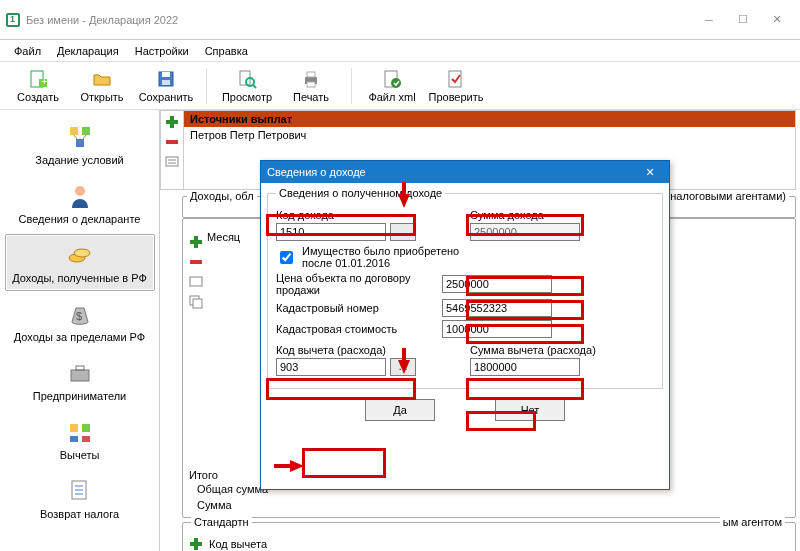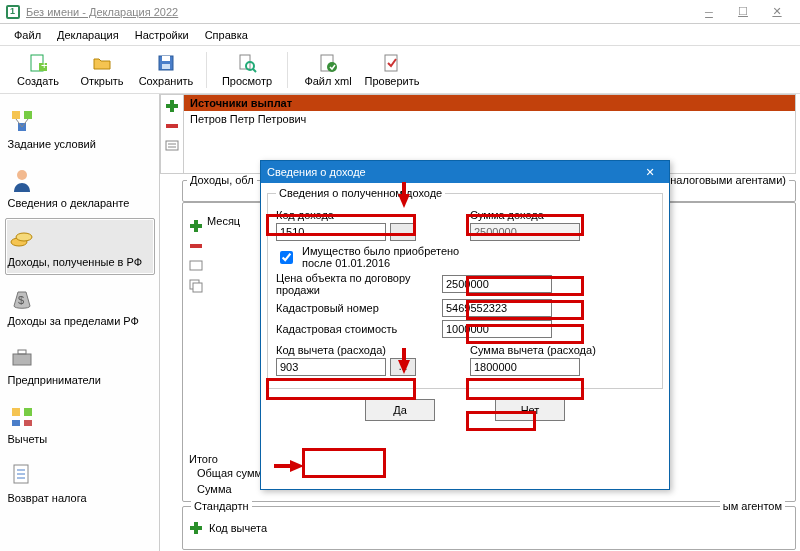--- a/index.html
+++ b/index.html
@@ -1,39 +1,39 @@
 <!DOCTYPE html>
 <html><head>
 <meta charset="utf-8">
 <style>
   * { box-sizing: border-box; font-family: Tahoma, Arial, sans-serif; font-size: 11px; }
   body { margin: 0; background: #fff; width: 800px; height: 551px; overflow: hidden; position: relative; }
 
   
-  .titlebar { height: 24px; background: #fff; border-bottom: 1px solid #ccc; display: flex; align-items: center; padding: 0 6px; color: #888; text-decoration: underline; }
+  .titlebar { height: 40px; background: #fff; border-bottom: 1px solid #ccc; display: flex; align-items: center; padding: 0 6px; color: #888; }
   .titlebar .app-icon { width: 14px; height: 14px; border: 2px solid #2e8b57; border-radius: 2px; margin-right: 6px; position: relative; }
   .titlebar .app-icon::after { content: "1"; font-size: 9px; position: absolute; top: -1px; left: 2px; color: #2e8b57; font-weight: bold; }
   .titlebar .spacer { flex: 1; }
   .titlebar .win-btn { width: 34px; height: 22px; display: flex; align-items: center; justify-content: center; color: #888; cursor: pointer; }
 
   
   .menubar { height: 22px; display: flex; align-items: center; padding: 0 6px; border-bottom: 1px solid #ddd; }
   .menubar .menu-item { padding: 3px 8px; cursor: pointer; }
 
   
   .toolbar { height: 48px; display: flex; align-items: center; padding: 2px 10px; border-bottom: 1px solid #ddd; gap: 8px; }
   .tool-btn { display: flex; flex-direction: column; align-items: center; width: 56px; height: 44px; justify-content: center; cursor: pointer; }
   .tool-btn .ticon { width: 20px; height: 20px; display: flex; align-items: center; justify-content: center; }
   .tool-btn span.lbl { margin-top: 2px; font-size: 11px; }
   .tool-sep { width: 1px; height: 36px; background: #e0e0e0; margin: 0 4px; }
 
   
   .main { display: flex; height: calc(551px - 24px - 22px - 48px); }
   .sidebar { width: 160px; background: #fefefe; border-right: 1px solid #ccc; display: flex; flex-direction: column; align-items: center; padding-top: 6px; gap: 2px; }
-  .side-item { width: 150px; display: flex; flex-direction: column; align-items: flex-start; padding: 6px 2px; cursor: pointer; text-align: center; border: 1px solid transparent; border-radius: 2px; }
+  .side-item { width: 150px; display: flex; flex-direction: column; align-items: center; padding: 6px 2px; cursor: pointer; text-align: center; border: 1px solid transparent; border-radius: 2px; }
   .side-item.active { background: #e8e8e8; border: 1px solid #aaa; box-shadow: inset 0 0 0 1px #fff; }
   .side-item .sicon { width: 28px; height: 28px; margin-bottom: 3px; display: flex; align-items: center; justify-content: center; }
   .side-item .slabel { font-size: 11px; line-height: 12px; }
 
   .content { flex: 1; position: relative; padding: 0; background: #fff; overflow: hidden; }
 
   
   .sources-box { position: absolute; top: 0; left: 0; right: 4px; height: 80px; border: 1px solid #ccc; }
   .sources-list { position: absolute; top: 0; left: 22px; right: 0; bottom: 0; border-left: 1px solid #ccc; background: #fff; }
   .sources-list .hdr { font-weight: bold; padding: 2px 6px; background: #c2410c; }
@@ -130,20 +130,30 @@
   <div class="tool-btn">
     <div class="ticon">
         <svg width="20" height="20">
           <rect x="3" y="2" width="10" height="14" fill="#fff" stroke="#888"></rect>
           <circle cx="13" cy="13" r="4" fill="none" stroke="#2a7" stroke-width="2"></circle>
           <line x1="16" y1="16" x2="19" y2="19" stroke="#2a7" stroke-width="2"></line>
         </svg>
       </div>
     <span class="lbl">Просмотр</span>
   </div>
+  <div class="tool-btn">
+    <div class="ticon">
+        <svg width="20" height="20">
+          <rect x="4" y="8" width="12" height="7" fill="#888"></rect>
+          <rect x="6" y="3" width="8" height="5" fill="#fff" stroke="#aaa"></rect>
+          <rect x="6" y="13" width="8" height="5" fill="#fff" stroke="#aaa"></rect>
+        </svg>
+      </div>
+    <span class="lbl">Печать</span>
+  </div>
   <div class="tool-sep"></div>
   <div class="tool-btn">
     <div class="ticon">
         <svg width="20" height="20">
           <rect x="3" y="2" width="12" height="16" fill="#fff" stroke="#888"></rect>
           <circle cx="14" cy="14" r="5" fill="#3a8f3a"></circle>
           <path d="M12 14l2 2l3-4" stroke="#fff" stroke-width="1.5" fill="none"></path>
         </svg>
       </div>
     <span class="lbl">Файл xml</span>

